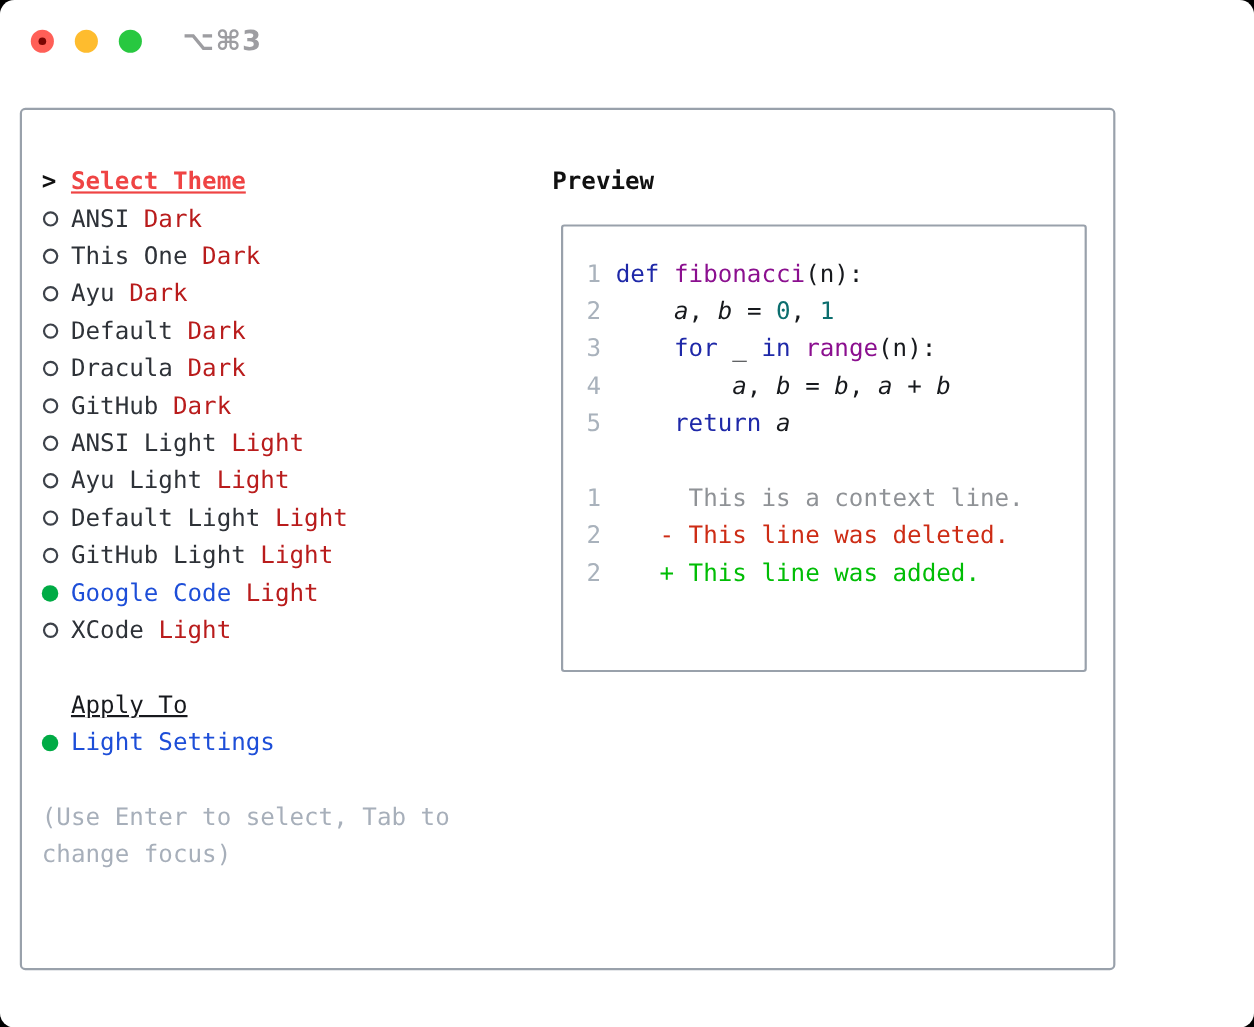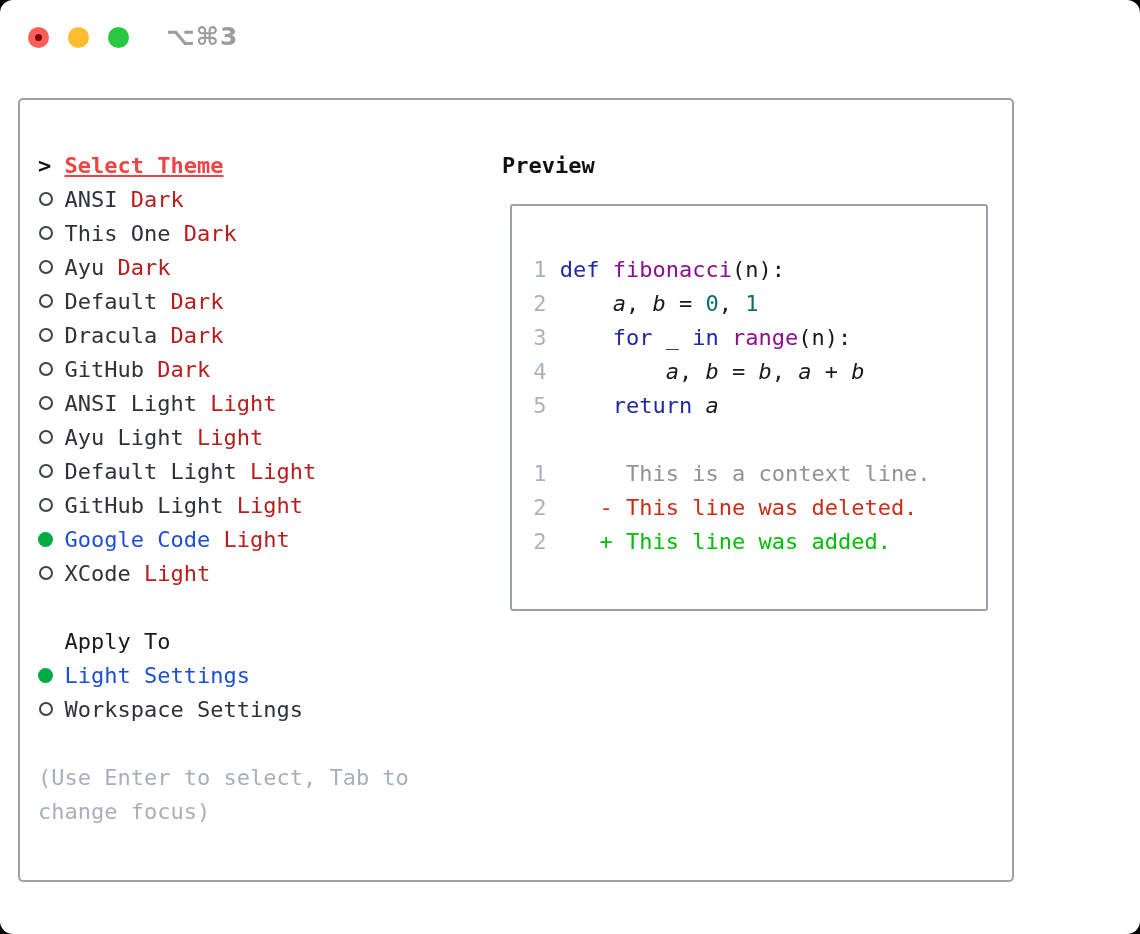--- a/index.html
+++ b/index.html
@@ -19,27 +19,27 @@
   .row{display:flex;align-items:center;height:34px;font-size:22px;color:#2e3238;white-space:pre;}
   .marker{display:inline-flex;width:26.5px;align-items:center;justify-content:flex-start;flex:0 0 26.5px;}
   .circle{display:inline-block;width:10px;height:10px;border:2px solid #3d424a;border-radius:50%;margin-left:1px;background:transparent;}
   .circle.sel{width:15px;height:15px;border:none;background:#00ab45;margin-left:0;}
   .prefix{display:inline-block;width:26.5px;flex:0 0 26.5px;font-weight:bold;color:#111;}
   .hdr{font-weight:bold;color:#ef4444;text-decoration:underline;}
   .tname{color:#2e3238;}
   .tname.selgreen{color:#1d4ed8;}
   .variant{color:#b91c1c;white-space:pre;}
   .indent{display:inline-block;width:26.5px;flex:0 0 26.5px;}
-  .apply-label{color:#17191d;}
+  .apply-label{color:#17191d;text-decoration:underline;}
   .hint{color:#a7afba;}
   .blank-row{height:34px;}
   
   .preview-title{position:absolute;left:482px;top:48px;height:34px;display:flex;align-items:center;font-size:22px;font-weight:bold;color:#111;text-align:right;}
   .preview-box{position:absolute;left:490px;top:104px;width:478px;height:407px;border:2px solid #99a1ab;border-radius:3px;box-sizing:border-box;overflow:hidden;}
-  .code{margin:0;padding:47px 0 0 8px;font-family:"DejaVu Sans Mono",monospace;font-size:22px;}
+  .code{margin:0;padding:27px 0 0 8px;font-family:"DejaVu Sans Mono",monospace;font-size:22px;}
   .cl{height:34px;line-height:34px;white-space:pre;}
   .tk-num{color:#a9b2bc;}
   .tk-kwd{color:#1e28a8;}
   .tk-typ{color:#8b0f8f;}
   .tk-lit{color:#0c6e6e;}
   .tk-pln{color:#17191d;}
   .tk-var{color:#17191d;font-style:italic;}
   .tk-ctx{color:#8f9296;}
   .tk-del{color:#cd2c15;}
   .tk-add{color:#00bd05;}
@@ -83,21 +83,20 @@
 
       <div class="blank-row"></div>
 
       <div class="row">
         <span class="indent"></span>
         <span class="apply-label">Apply To</span>
       </div>
 
       <div id="apply-list">
           <div class="row"><span class="marker"><span class="circle sel"></span></span><span class="tname selgreen">Light Settings</span></div>
-          <div class="row"><span class="marker"><span class="circle"></span></span><span class="tname">Workspace Settings</span></div>
         </div>
 
       <div class="blank-row"></div>
 
       <div id="hint-lines">
           <div class="row hint">(Use Enter to select, Tab to</div>
           <div class="row hint">change focus)</div>
         </div>
     </div>
 

